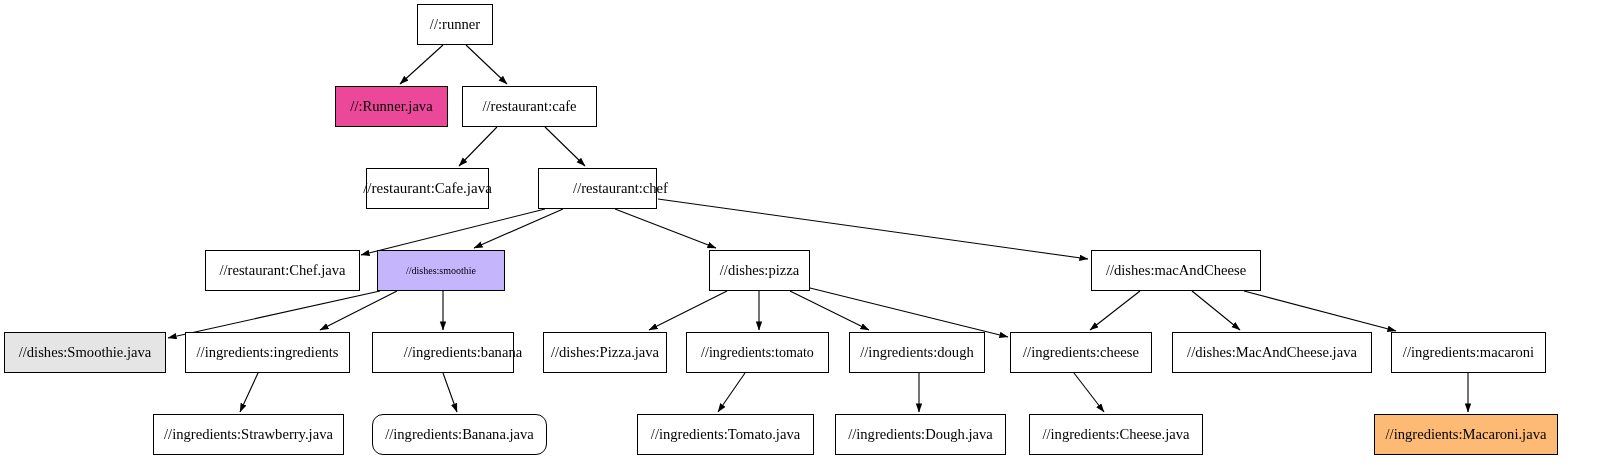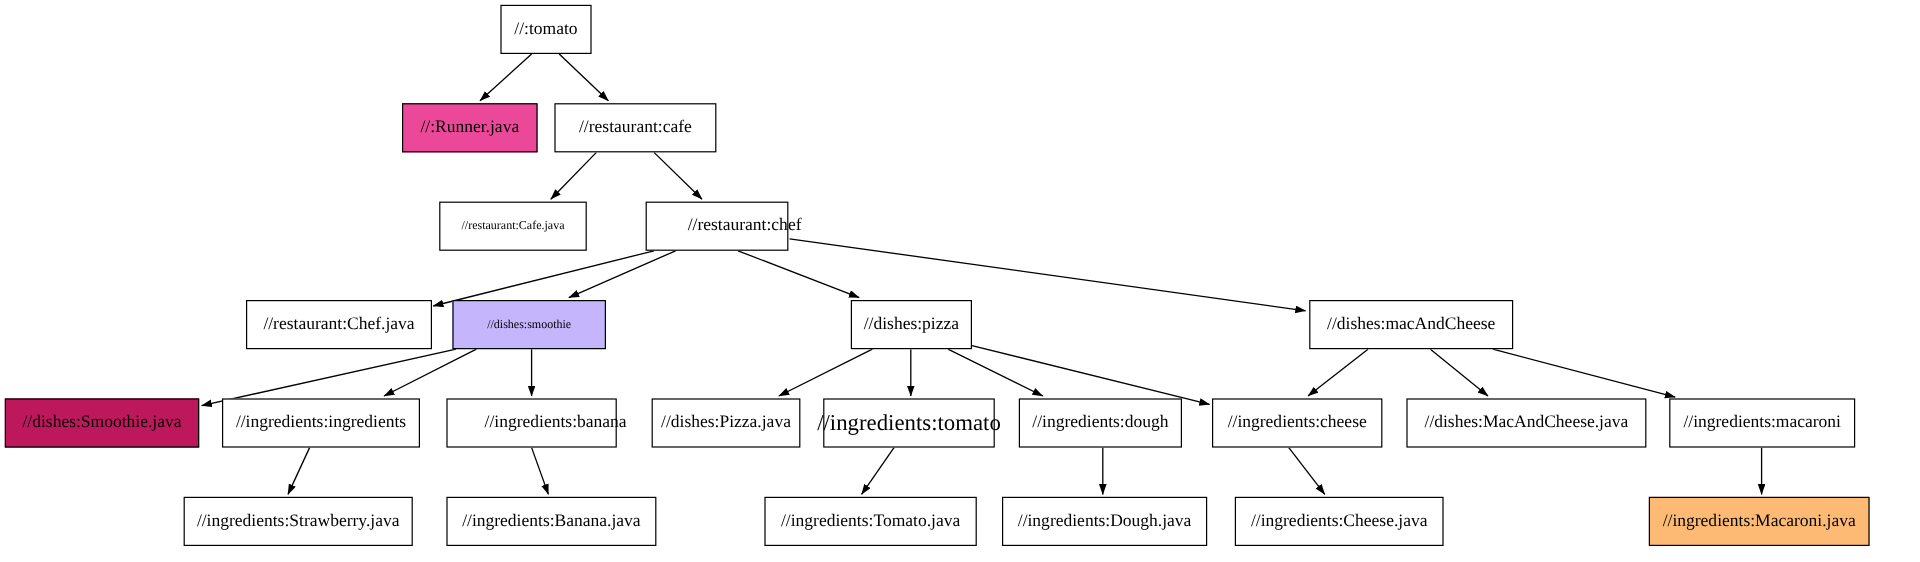--- a/index.html
+++ b/index.html
@@ -74,77 +74,77 @@
         <line x1="258" y1="373" x2="240" y2="412" stroke="#000000" stroke-width="1.1" marker-end="url(#arrow)"></line>
         <line x1="443" y1="373" x2="457" y2="412" stroke="#000000" stroke-width="1.1" marker-end="url(#arrow)"></line>
         <line x1="745" y1="373" x2="718" y2="412" stroke="#000000" stroke-width="1.1" marker-end="url(#arrow)"></line>
         <line x1="919" y1="373" x2="919" y2="412" stroke="#000000" stroke-width="1.1" marker-end="url(#arrow)"></line>
         <line x1="1074" y1="373" x2="1104" y2="412" stroke="#000000" stroke-width="1.1" marker-end="url(#arrow)"></line>
         <line x1="1468" y1="373" x2="1468" y2="412" stroke="#000000" stroke-width="1.1" marker-end="url(#arrow)"></line>
       </g>
   </svg>
   <div id="nodes">
       <div class="node" style="left: 417px; top: 4px; width: 76px; height: 41px; border-color: rgb(0, 0, 0); background: rgb(255, 255, 255); font-size: 14.6px;">
-        <span class="node-label">//:tomato</span>
+        <span class="node-label">//:runner</span>
       </div>
       <div class="node" style="left: 335px; top: 86px; width: 113px; height: 41px; border-color: rgb(0, 0, 0); background: #ec4899; font-size: 14.6px;">
         <span class="node-label">//:Runner.java</span>
       </div>
       <div class="node" style="left: 462px; top: 86px; width: 135px; height: 41px; border-color: rgb(0, 0, 0); background: rgb(255, 255, 255); font-size: 14.6px;">
         <span class="node-label">//restaurant:cafe</span>
       </div>
-      <div class="node" style="left: 366px; top: 168px; width: 123px; height: 41px; border-color: rgb(0, 0, 0); background: rgb(255, 255, 255); font-size: 10px;">
+      <div class="node" style="left: 366px; top: 168px; width: 123px; height: 41px; border-color: rgb(0, 0, 0); background: rgb(255, 255, 255); font-size: 15px;">
         <span class="node-label">//restaurant:Cafe.java</span>
       </div>
       <div class="node" style="left: 538px; top: 168px; width: 119px; height: 41px; border-color: rgb(0, 0, 0); background: rgb(255, 255, 255); font-size: 14.6px; padding-left: 46px;">
         <span class="node-label">//restaurant:chef</span>
       </div>
       <div class="node" style="left: 205px; top: 250px; width: 155px; height: 41px; border-color: rgb(0, 0, 0); background: rgb(255, 255, 255); font-size: 14.6px;">
         <span class="node-label">//restaurant:Chef.java</span>
       </div>
       <div class="node" style="left: 377px; top: 250px; width: 128px; height: 41px; border-color: rgb(0, 0, 0); background: #c4b5fd; font-size: 10px;">
         <span class="node-label">//dishes:smoothie</span>
       </div>
       <div class="node" style="left: 709px; top: 250px; width: 101px; height: 41px; border-color: rgb(0, 0, 0); background: rgb(255, 255, 255); font-size: 14.6px;">
         <span class="node-label">//dishes:pizza</span>
       </div>
       <div class="node" style="left: 1091px; top: 250px; width: 170px; height: 41px; border-color: rgb(0, 0, 0); background: rgb(255, 255, 255); font-size: 14.6px;">
         <span class="node-label">//dishes:macAndCheese</span>
       </div>
-      <div class="node" style="left: 4px; top: 332px; width: 162px; height: 41px; border-color: rgb(0, 0, 0); background: #be185d; font-size: 14.6px;">
+      <div class="node" style="left: 4px; top: 332px; width: 162px; height: 41px; border-color: rgb(0, 0, 0); background: #e5e5e5; font-size: 14.6px;">
         <span class="node-label">//dishes:Smoothie.java</span>
       </div>
       <div class="node" style="left: 185px; top: 332px; width: 165px; height: 41px; border-color: rgb(0, 0, 0); background: rgb(255, 255, 255); font-size: 14.6px;">
         <span class="node-label">//ingredients:ingredients</span>
       </div>
       <div class="node" style="left: 372px; top: 332px; width: 142px; height: 41px; border-color: rgb(0, 0, 0); background: rgb(255, 255, 255); font-size: 14.6px; padding-left: 40px;">
         <span class="node-label">//ingredients:banana</span>
       </div>
       <div class="node" style="left: 543px; top: 332px; width: 124px; height: 41px; border-color: rgb(0, 0, 0); background: rgb(255, 255, 255); font-size: 14.6px;">
         <span class="node-label">//dishes:Pizza.java</span>
       </div>
-      <div class="node" style="left: 686px; top: 332px; width: 143px; height: 41px; border-color: rgb(0, 0, 0); background: rgb(255, 255, 255); font-size: 19px;">
+      <div class="node" style="left: 686px; top: 332px; width: 143px; height: 41px; border-color: rgb(0, 0, 0); background: rgb(255, 255, 255); font-size: 14px;">
         <span class="node-label">//ingredients:tomato</span>
       </div>
       <div class="node" style="left: 849px; top: 332px; width: 136px; height: 41px; border-color: rgb(0, 0, 0); background: rgb(255, 255, 255); font-size: 14.6px;">
         <span class="node-label">//ingredients:dough</span>
       </div>
       <div class="node" style="left: 1010px; top: 332px; width: 142px; height: 41px; border-color: rgb(0, 0, 0); background: rgb(255, 255, 255); font-size: 14.6px;">
         <span class="node-label">//ingredients:cheese</span>
       </div>
       <div class="node" style="left: 1172px; top: 332px; width: 200px; height: 41px; border-color: rgb(0, 0, 0); background: rgb(255, 255, 255); font-size: 14.6px;">
         <span class="node-label">//dishes:MacAndCheese.java</span>
       </div>
       <div class="node" style="left: 1391px; top: 332px; width: 155px; height: 41px; border-color: rgb(0, 0, 0); background: rgb(255, 255, 255); font-size: 14.6px;">
         <span class="node-label">//ingredients:macaroni</span>
       </div>
       <div class="node" style="left: 153px; top: 414px; width: 191px; height: 41px; border-color: rgb(0, 0, 0); background: rgb(255, 255, 255); font-size: 14.6px;">
         <span class="node-label">//ingredients:Strawberry.java</span>
       </div>
-      <div class="node" style="left: 372px; top: 414px; width: 175px; height: 41px; border-color: rgb(0, 0, 0); background: rgb(255, 255, 255); font-size: 14.6px;">
+      <div class="node" style="left: 372px; top: 414px; width: 175px; height: 41px; border-color: rgb(0, 0, 0); background: rgb(255, 255, 255); font-size: 14.6px; border-radius: 11px;">
         <span class="node-label">//ingredients:Banana.java</span>
       </div>
       <div class="node" style="left: 637px; top: 414px; width: 177px; height: 41px; border-color: rgb(0, 0, 0); background: rgb(255, 255, 255); font-size: 14.6px;">
         <span class="node-label">//ingredients:Tomato.java</span>
       </div>
       <div class="node" style="left: 835px; top: 414px; width: 171px; height: 41px; border-color: rgb(0, 0, 0); background: rgb(255, 255, 255); font-size: 14.6px;">
         <span class="node-label">//ingredients:Dough.java</span>
       </div>
       <div class="node" style="left: 1029px; top: 414px; width: 174px; height: 41px; border-color: rgb(0, 0, 0); background: rgb(255, 255, 255); font-size: 14.6px;">
         <span class="node-label">//ingredients:Cheese.java</span>

